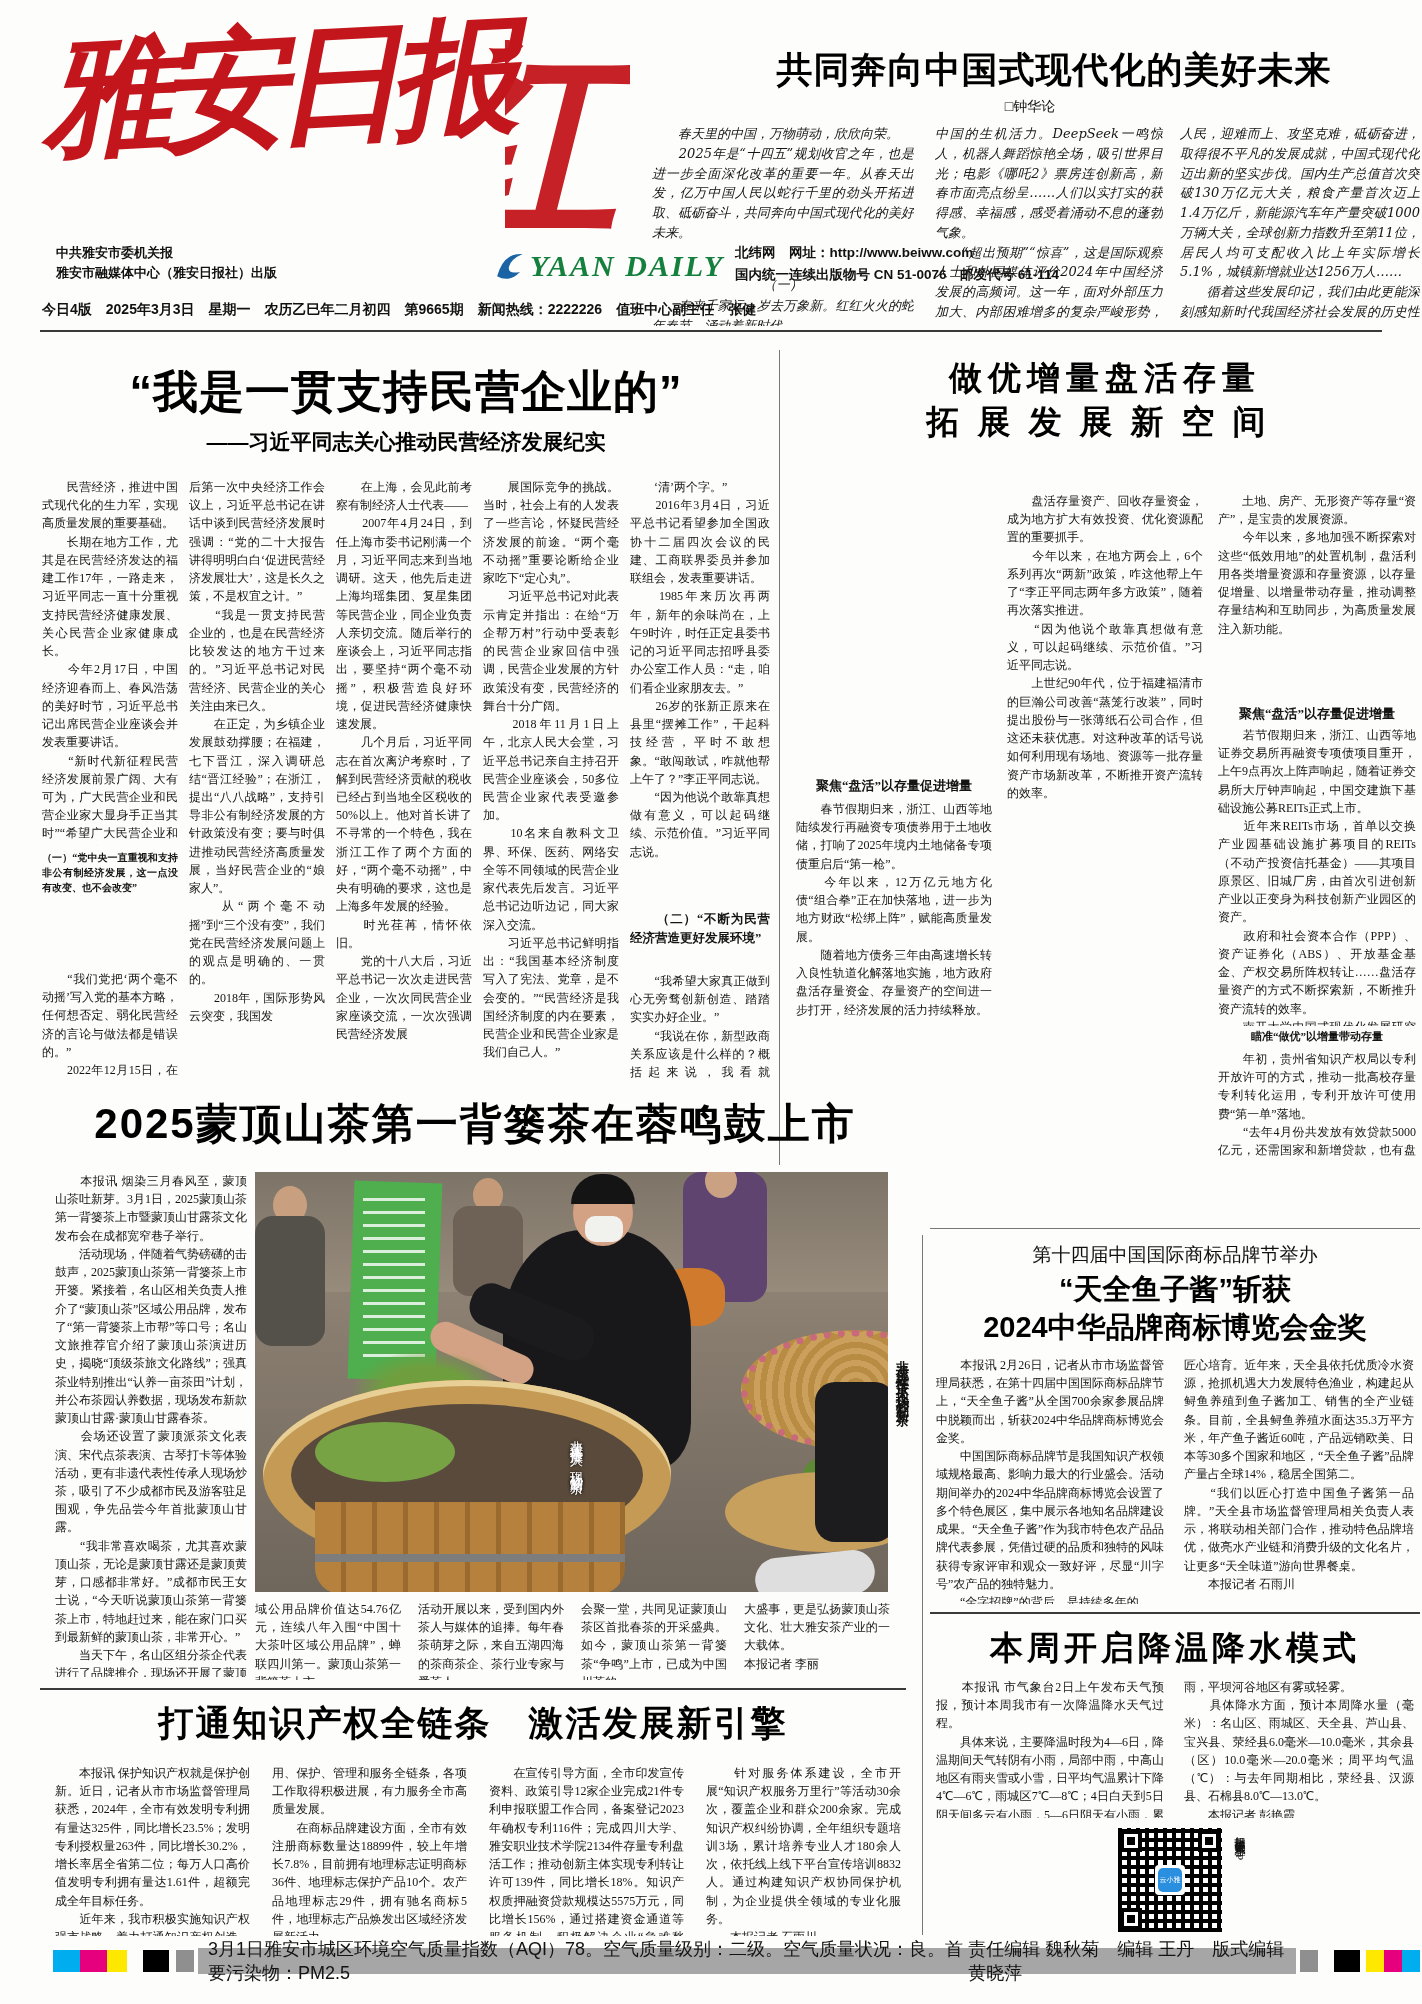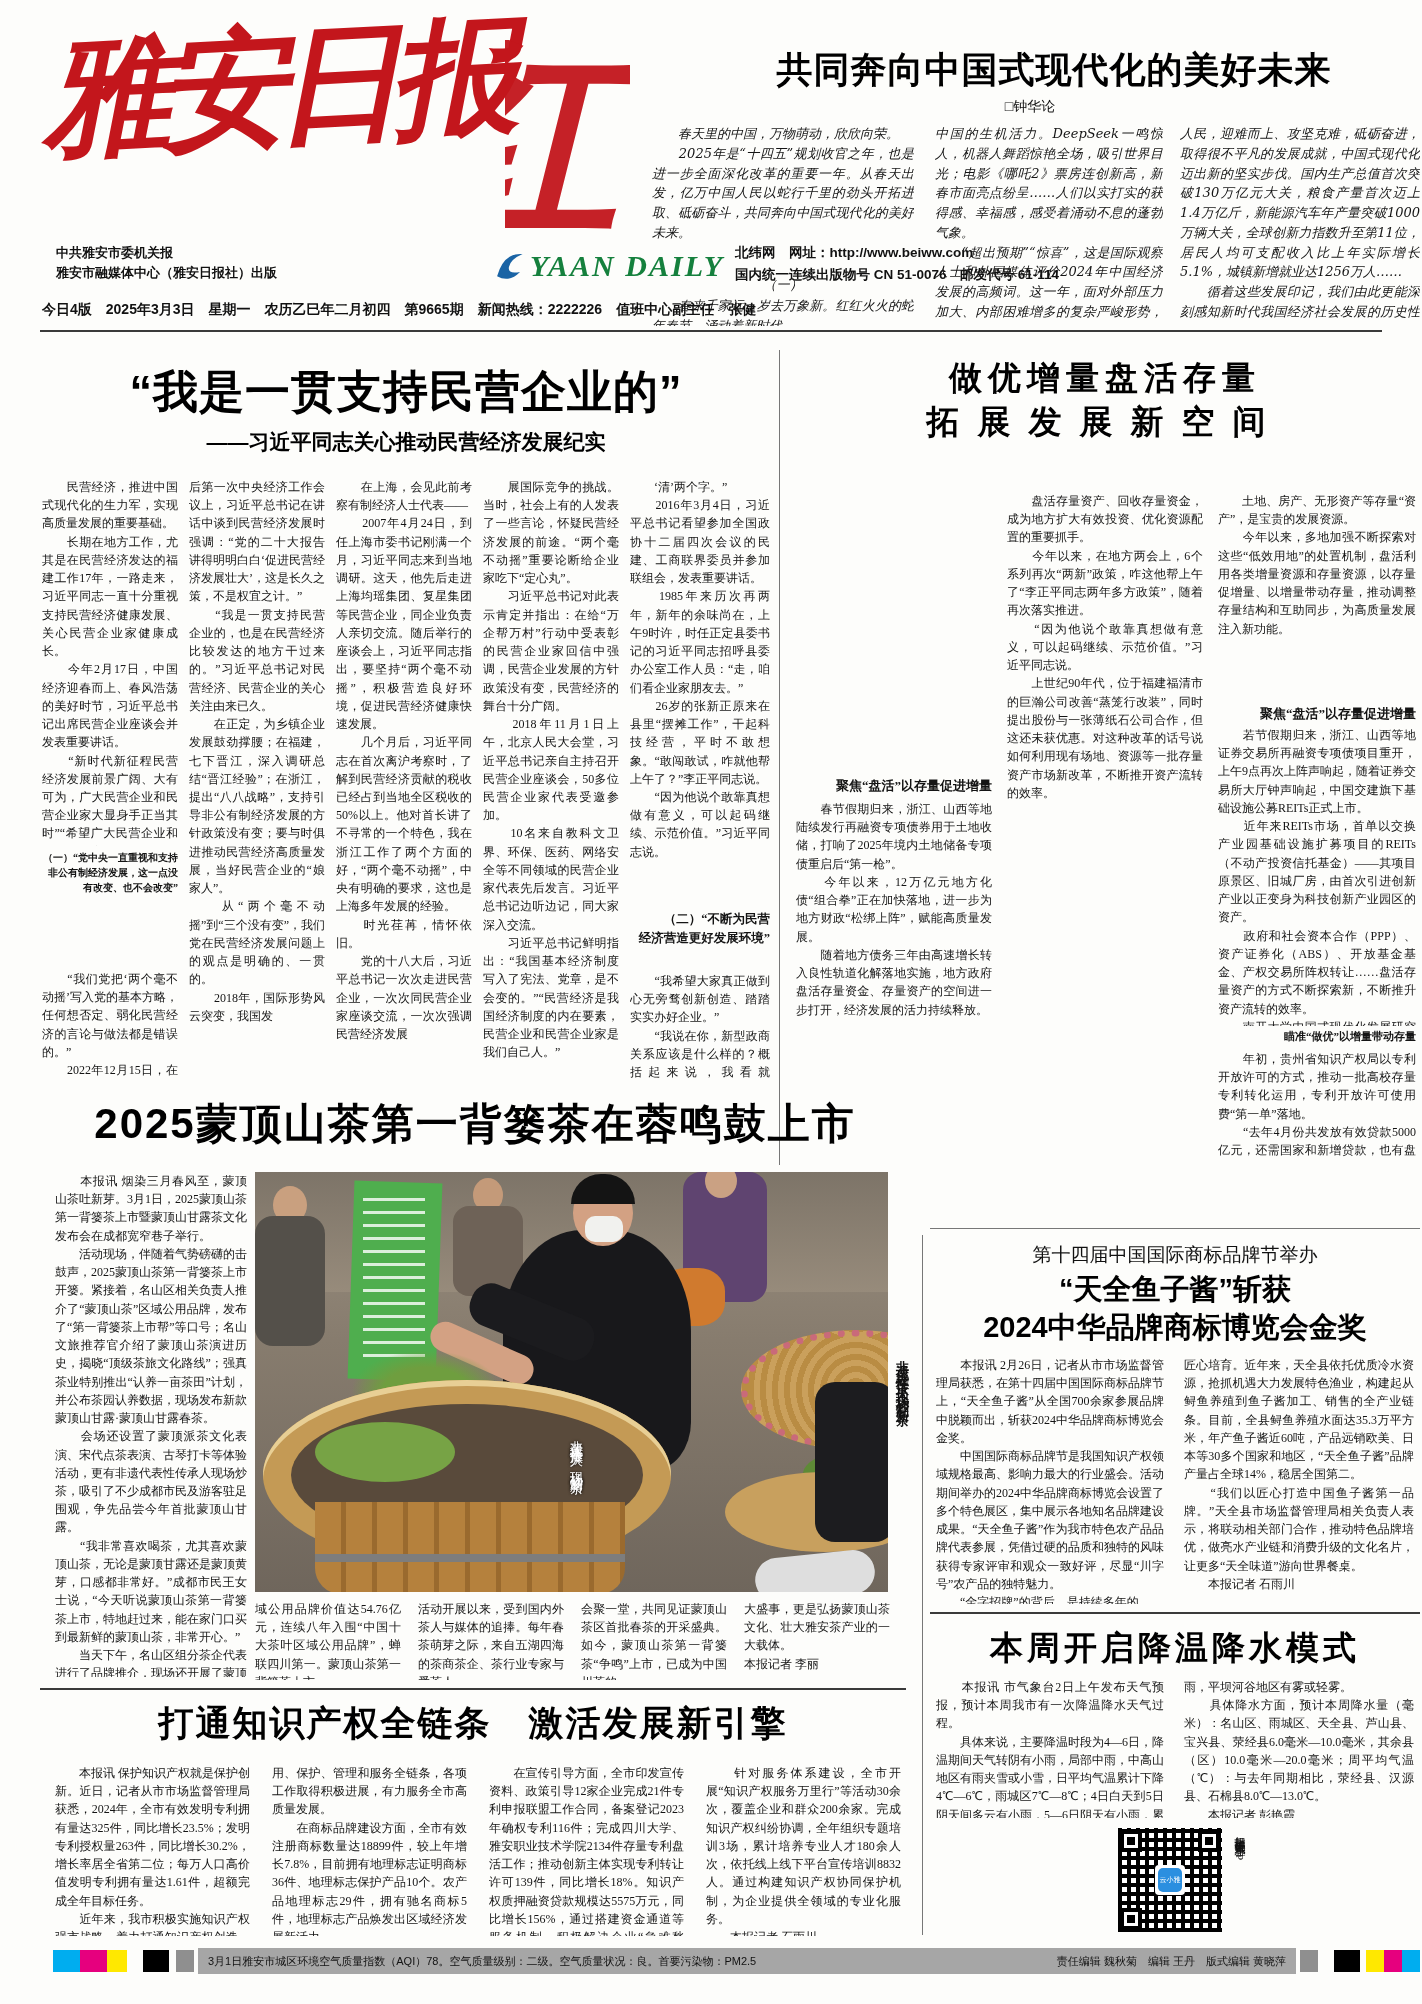--- a/index.html
+++ b/index.html
@@ -5,36 +5,36 @@
   html,body{margin:0;padding:0;background:#e9e9e9;}
   .page{position:relative;width:1422px;height:2004px;background:#fdfdfb;margin:0 auto;overflow:hidden;
         font-family:"Liberation Sans",sans-serif;color:#111;}
   .abs{position:absolute;}
   .serif{font-family:"Liberation Serif",serif;}
   .sans{font-family:"Liberation Sans",sans-serif;}
   .kaiti{font-family:"DejaVu Serif",serif;font-style:italic;}
   .body-text{font-size:12px;line-height:1.52;text-align:justify;white-space:pre-line;color:#141414;overflow:hidden;}
   .headline{font-weight:900;color:#000;text-align:center;font-family:"Liberation Sans",sans-serif;}
   .center{text-align:center;}
-  .bold{font-weight:bold;text-align:right;}
+  .bold{font-weight:bold;}
   .vert{writing-mode:vertical-rl;}
   .rule{background:#3a3a3a;}
   .masthead{font-family:"DejaVu Serif",serif;font-style:italic;font-weight:bold;color:#c3161c;
             font-size:128px;letter-spacing:-12px;transform:rotate(-3deg);line-height:1;}
   .red-glyph{font-family:"DejaVu Serif",serif;font-style:italic;font-weight:bold;color:#c3161c;}
   .logo-text{font-family:"Liberation Serif",serif;font-weight:bold;font-style:italic;color:#15803d;
              font-size:30px;letter-spacing:2px;}
   .photo{background:linear-gradient(180deg,#9a8f80 0%,#877c6e 40%,#6f665c 100%);overflow:hidden;}
   .photo div{position:absolute;}
   .qr{background:
       repeating-linear-gradient(90deg,#000 0 4px,transparent 4px 9px),
       repeating-linear-gradient(0deg,#000 0 4px,#fff 4px 9px);}
   .finder{position:absolute;width:22px;height:22px;background:#fff;border:4px solid #000;box-sizing:border-box;}
   .finder::after{content:"";position:absolute;left:3px;top:3px;width:8px;height:8px;background:#000;}
-  .footer-bar{background:#a6a6a6;color:#131313;font-size:11px;display:flex;align-items:center;
+  .footer-bar{background:#a6a6a6;color:#131313;font-size:18px;display:flex;align-items:center;
               justify-content:space-between;padding:0 10px;box-sizing:border-box;}
   .swatch{position:absolute;height:22px;top:1950px;}
 </style>
 </head>
 <body>
 
 <div class="page">
 
   <div class="abs masthead" style="left:42px;top:22px;width:480px;">雅安日报</div>
   <div class="abs sans" style="left:56px;top:243px;font-size:13px;font-weight:bold;line-height:1.55;">

